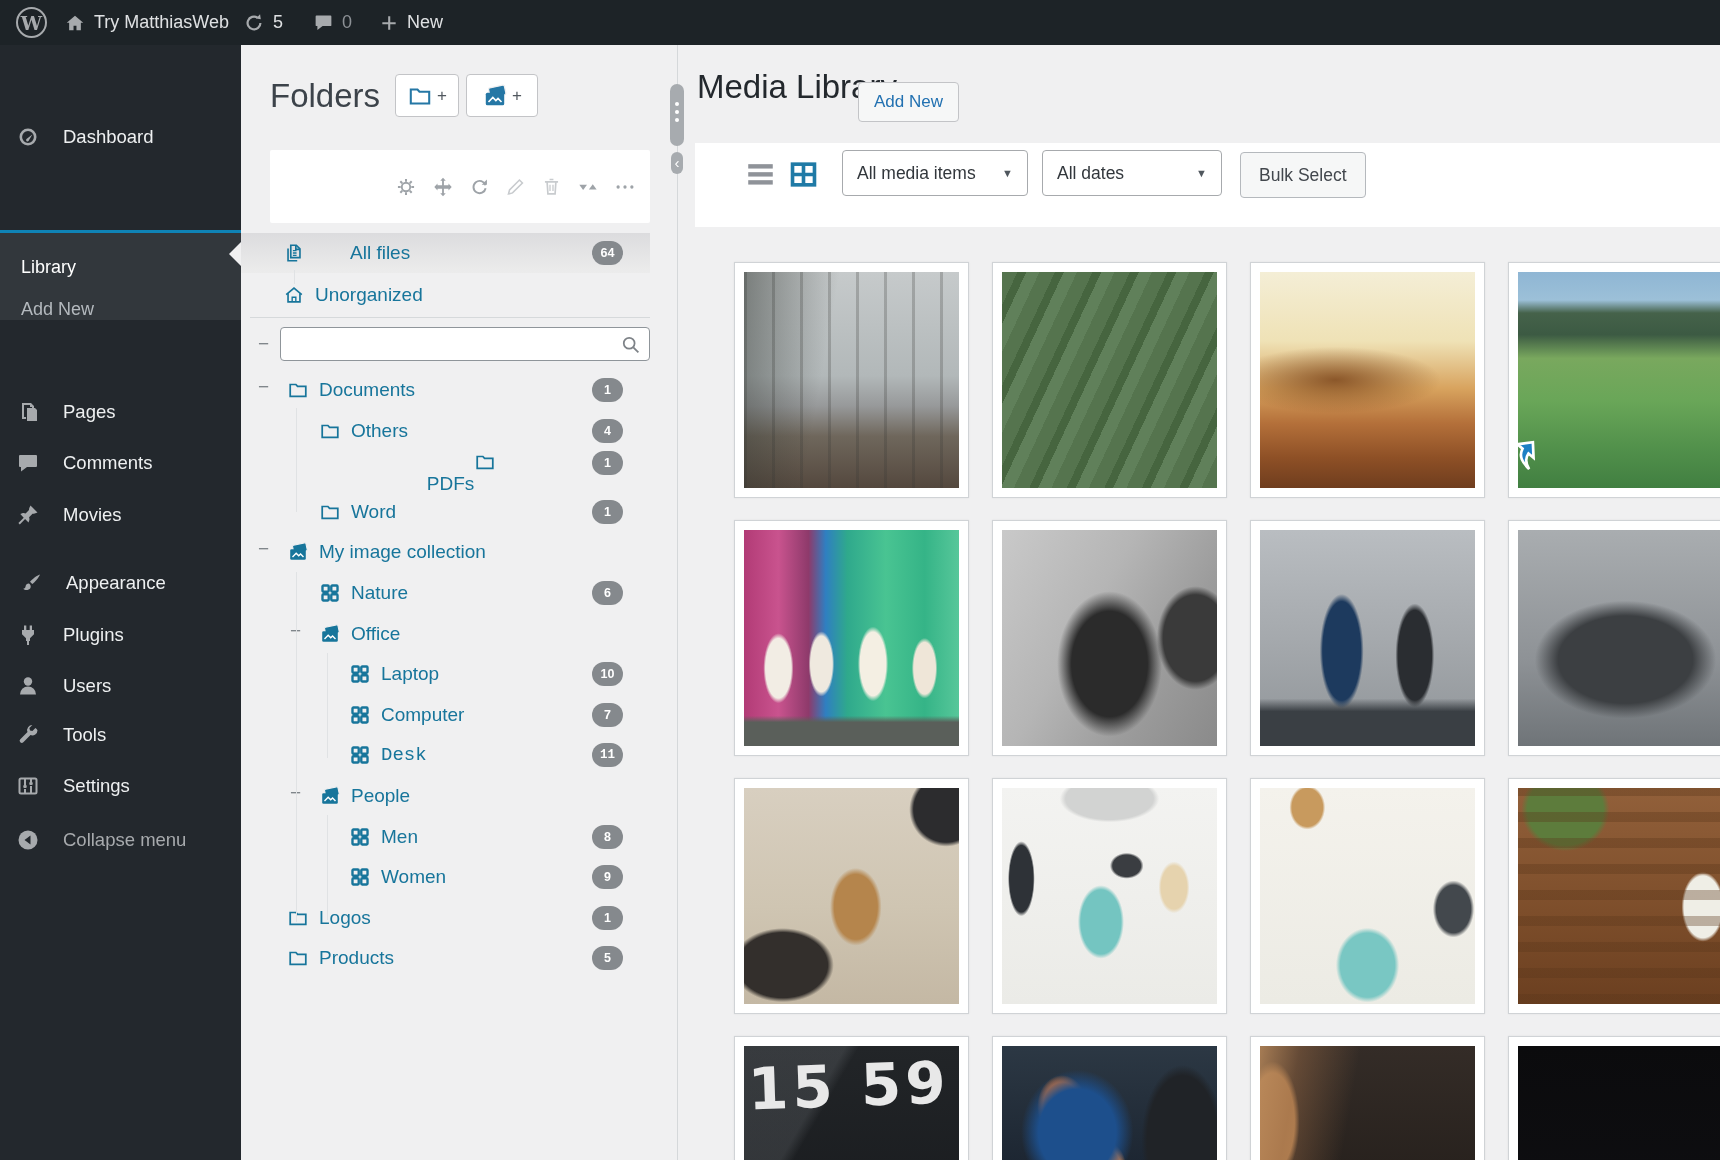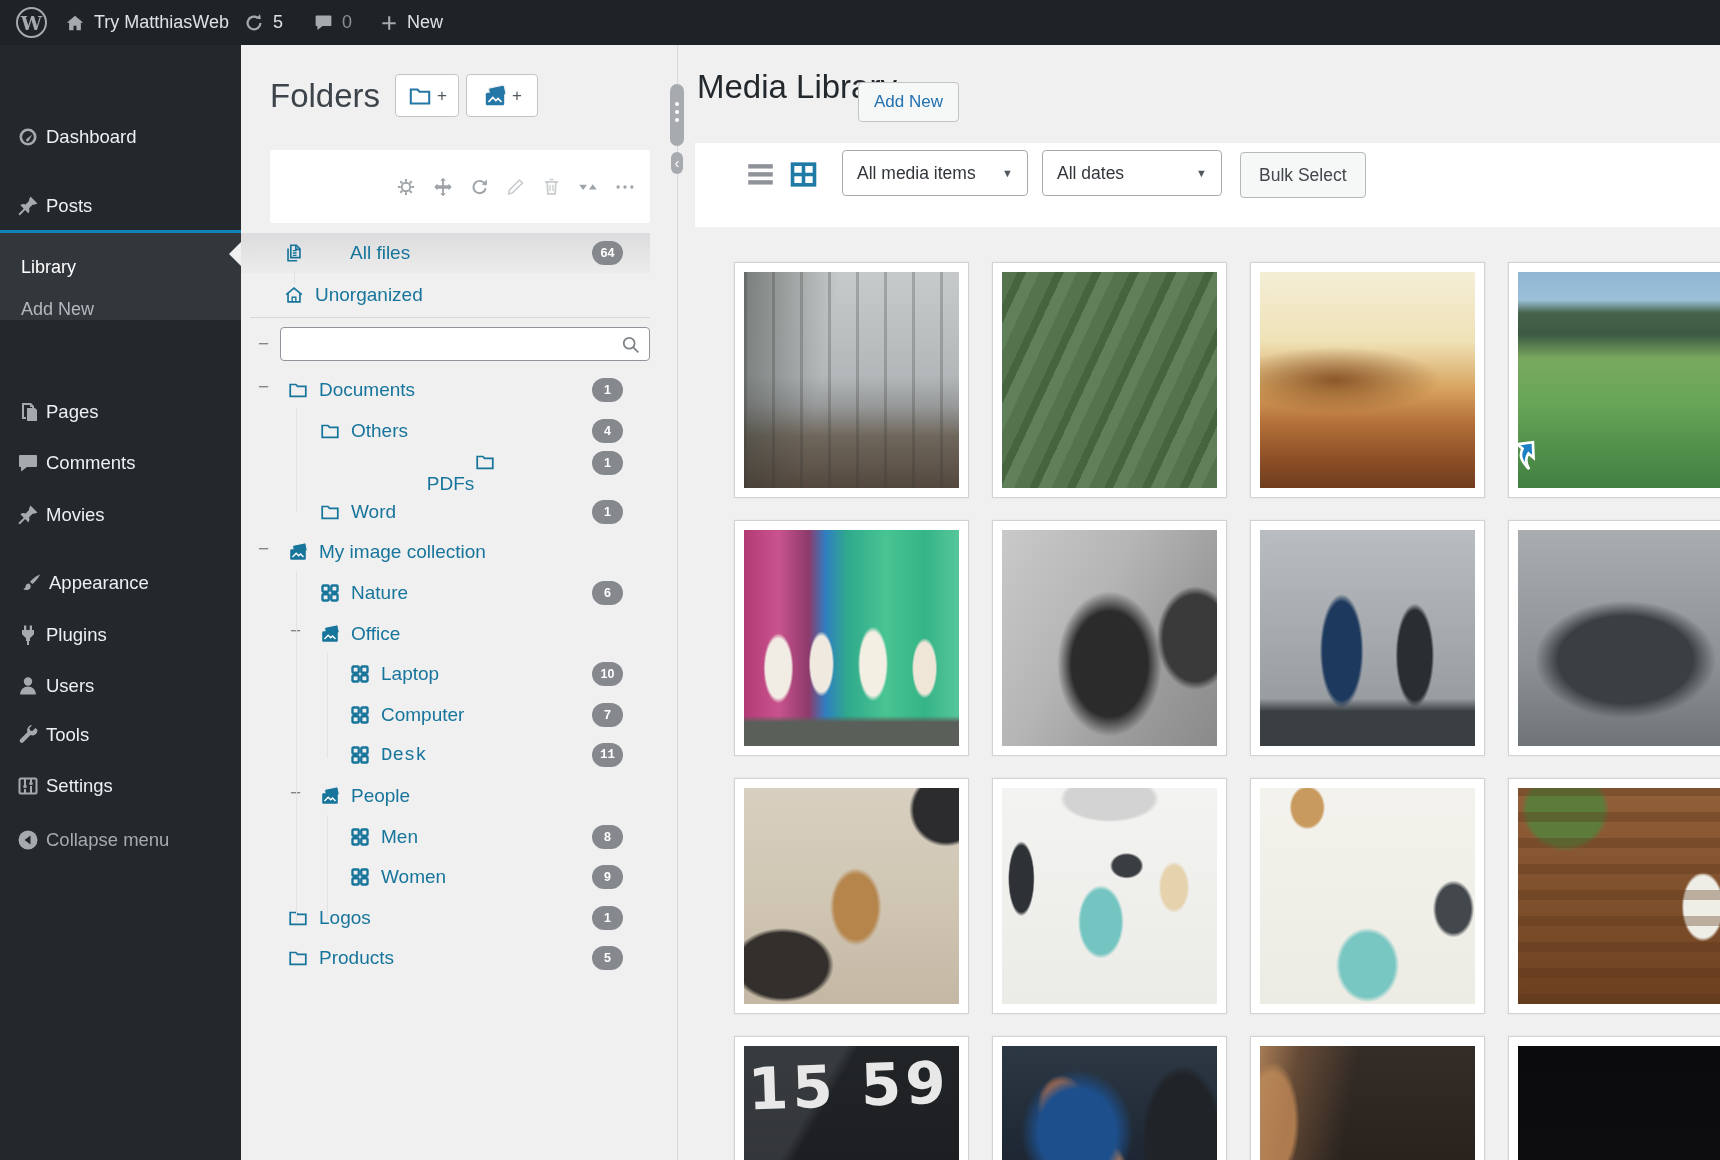--- a/index.html
+++ b/index.html
@@ -15,21 +15,21 @@
   #adminbar .bar-icon { color:#a7aaad; }
   .wp-logo-circle { width:31px; height:31px; border:2px solid #a7aaad; border-radius:50%;
     color:#a7aaad; font-size:19px; font-weight:bold; display:flex; align-items:center;
     justify-content:center; font-family:"DejaVu Serif", serif; }
   .dim { color:#8d9196; }
 
   
   #sidemenu { position:absolute; left:0; top:45px; width:241px; height:1115px;
     background:#23282d; }
   .menu-item { position:absolute; left:0; width:241px; height:48px; display:flex;
-    align-items:center; gap:6px; padding-left:16px; color:#eef0f1; font-size:18.5px;
+    align-items:center; gap:23px; padding-left:16px; color:#eef0f1; font-size:18.5px;
     cursor:pointer; }
   .menu-item .mi-icon { width:24px; height:24px; color:#a7aaad; flex:0 0 24px; }
   .menu-item.active { background:#0f83b6; }
   .menu-item.active .mi-icon { color:#fff; }
   .menu-arrow { position:absolute; left:241px; width:0; height:0;
     border:12px solid transparent; border-right-color:#f0f0f1; margin-top:-12px;
     transform:translateX(-24px); }
   #submenu-block { position:absolute; left:0; width:241px; background:#32373c; }
   .submenu-item { position:absolute; left:0; width:241px; height:40px; display:flex;
     align-items:center; padding-left:21px; font-size:18px; color:#b4b9be; cursor:pointer; }
@@ -146,28 +146,20 @@
 
 <div id="sidemenu">
     <div class="menu-item" style="top: 68px;">
       <span class="mi-icon">
         <svg viewBox="0 0 24 24" width="100%" height="100%" fill="currentColor">
           <path d="M12 3.5A8.5 8.5 0 1 0 20.5 12 8.5 8.5 0 0 0 12 3.5zm0 2.6A5.9 5.9 0 1 1 6.1 12 5.9 5.9 0 0 1 12 6.1z"></path>
           <path d="M10.8 13.8l5.6-4.4-3.5 5.8a1.4 1.4 0 1 1-2.1-1.4z"></path>
         </svg>
       </span>
       <span>Dashboard</span>
-    </div>
-    <div class="menu-item" style="top: 137px;">
-      <span class="mi-icon">
-        <svg viewBox="0 0 24 24" width="100%" height="100%" fill="currentColor">
-          <path d="M14.5 2.5l7 7-2.8 1a6 6 0 0 1-2.2.3l-3.4 3.4a6 6 0 0 1 .3 2.7l-.9 2.6-3.4-3.4-5.3 5.3-1.4-1.4 5.3-5.3L4.3 11l2.6-.9a6 6 0 0 1 2.7.3L13 7a6 6 0 0 1 .4-2.2z"></path>
-        </svg>
-      </span>
-      <span>Posts</span>
     </div>
     <div class="menu-item active" style="top: 185px;">
       <span class="mi-icon">
         <svg viewBox="0 0 24 24" width="100%" height="100%" fill="currentColor">
           <rect x="2.5" y="5" width="12.5" height="11" rx="2"></rect>
           <circle cx="8.7" cy="10.5" r="2.6" fill="#23282d"></circle>
           <circle cx="8.7" cy="10.5" r="1.4" fill="currentColor"></circle>
           <path d="M17 6.5v6.6a2.1 2.1 0 1 0 1.4 2V9h3V6.5z"></path>
         </svg>
       </span>

